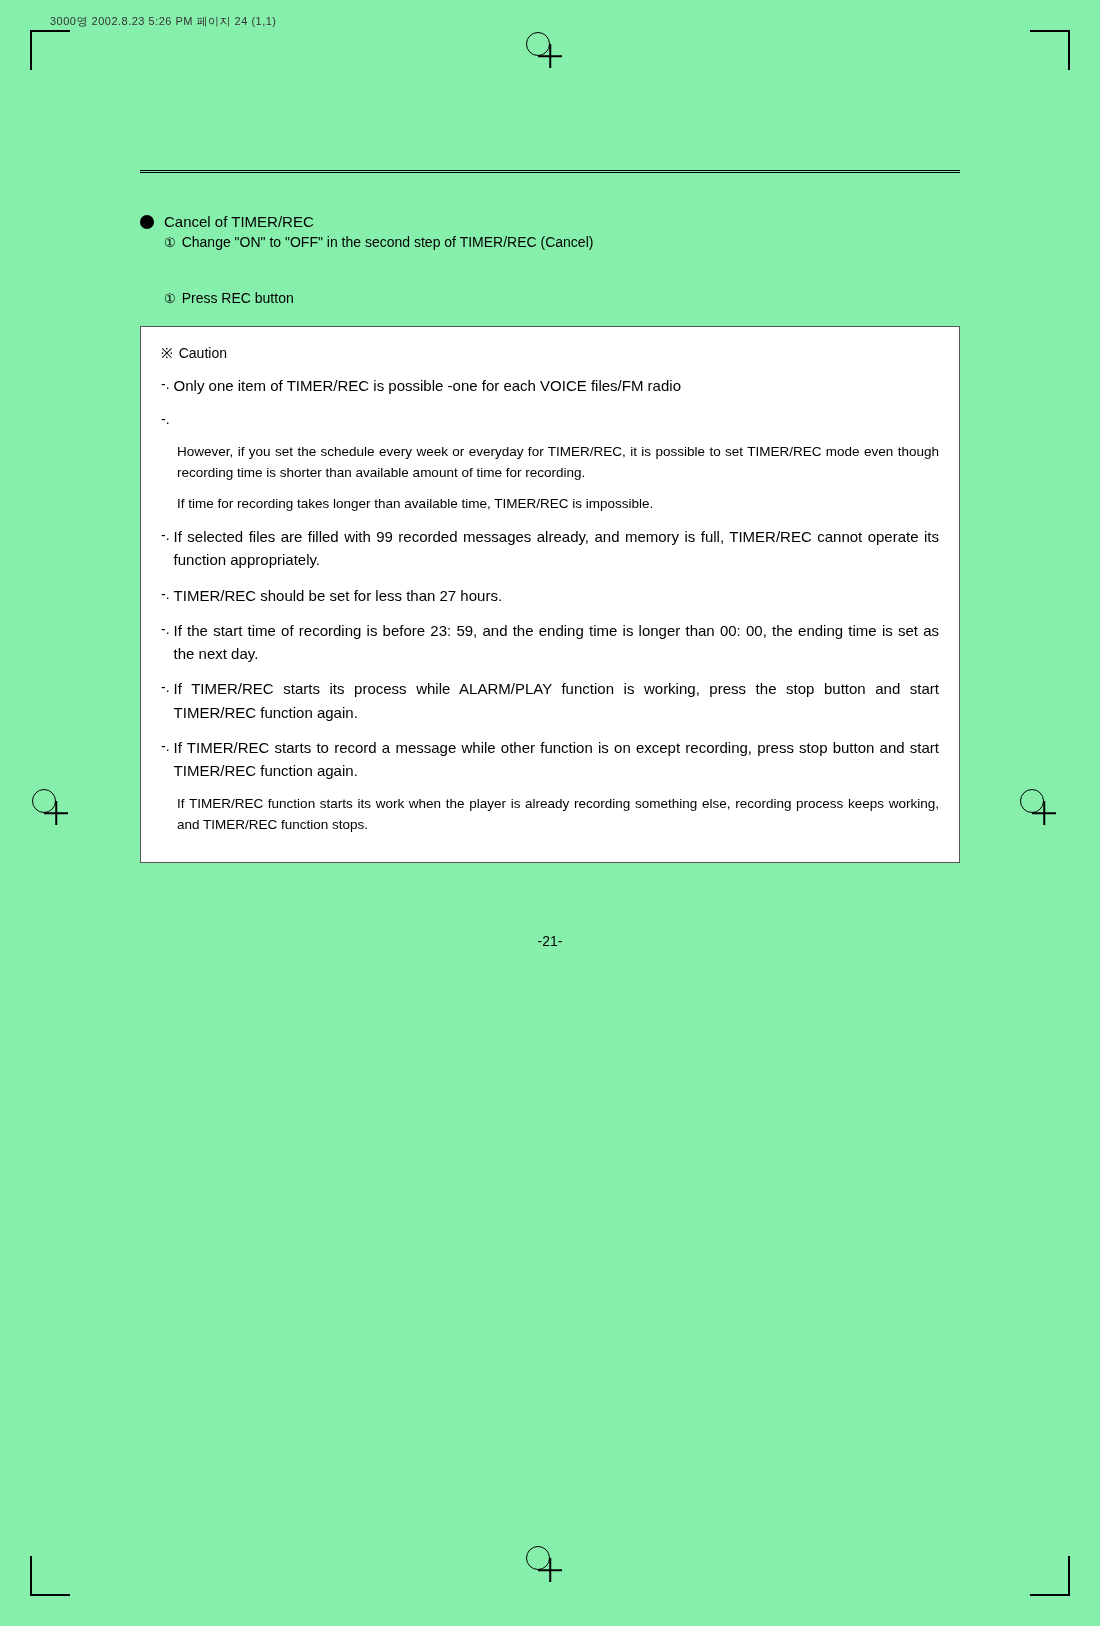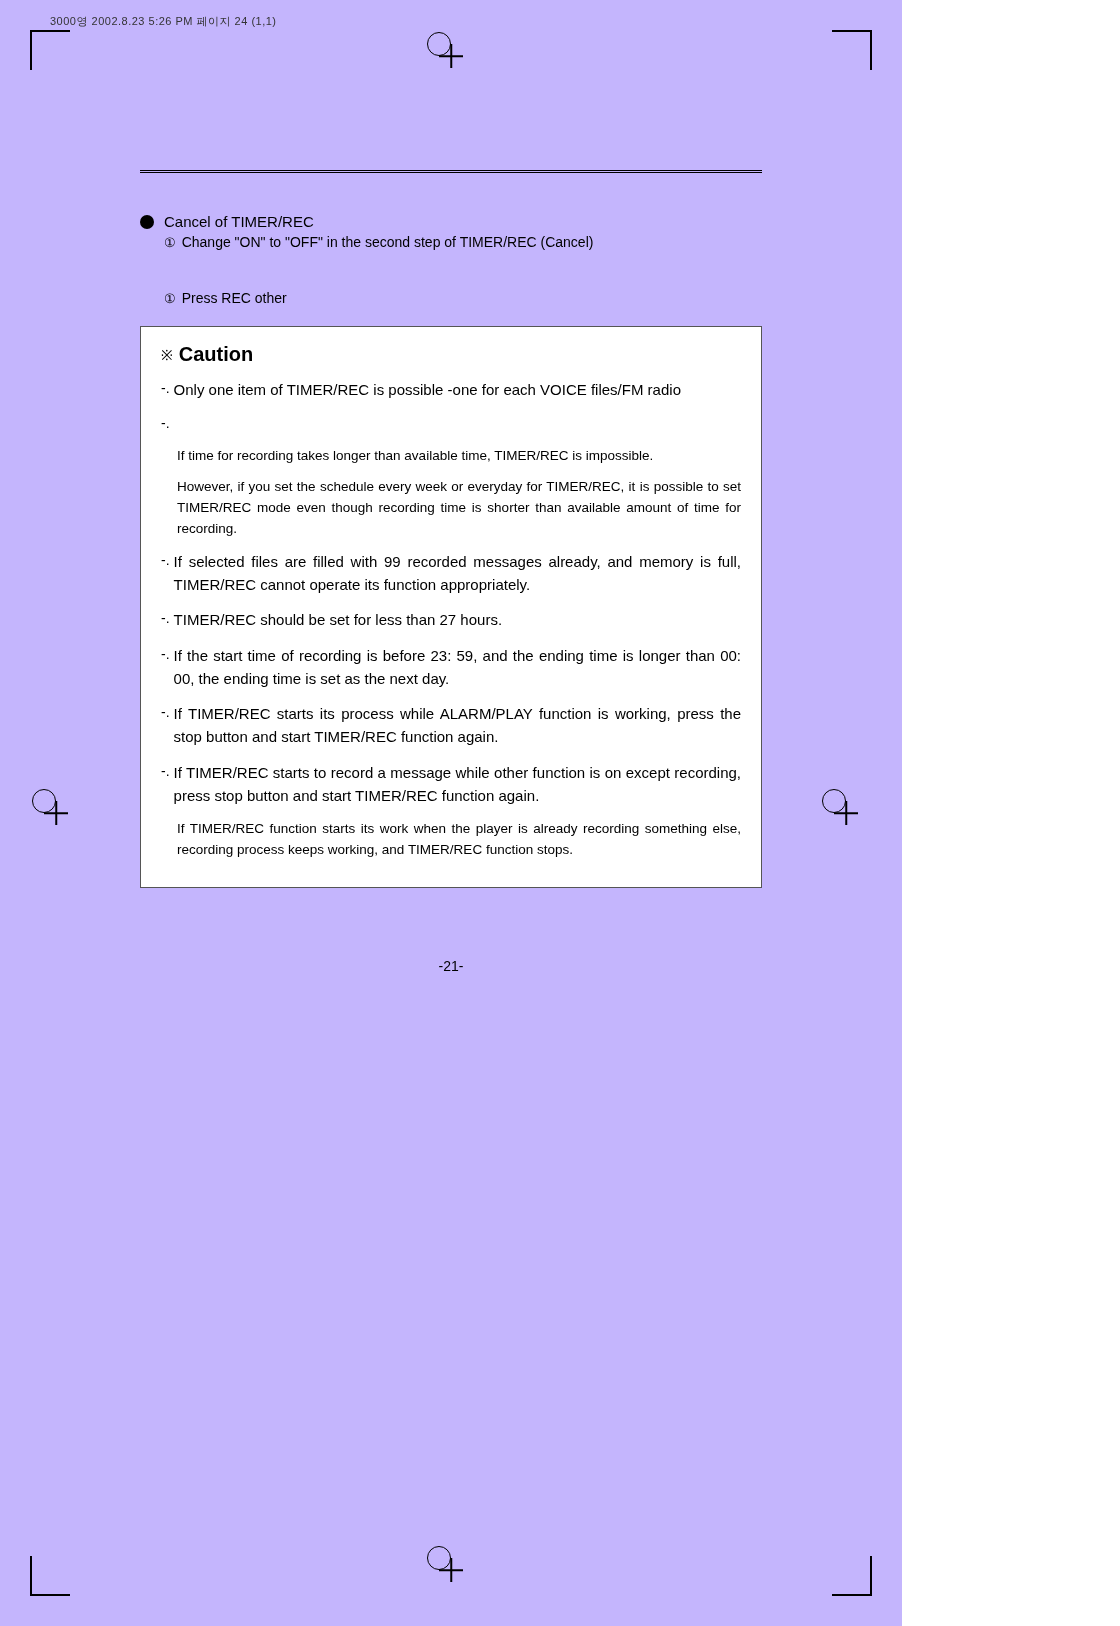--- a/index.html
+++ b/index.html
@@ -12,23 +12,23 @@
       background: #fff;
       font-family: Arial, sans-serif;
       font-size: 14px;
       color: #000;
       width: 1120px;
       min-height: 1626px;
       position: relative;
     }
 
     .page-container {
-      width: 902px;
+      width: 1100px;
       min-height: 1626px;
-      background: #c4b5fd;
+      background: #86efac;
       position: relative;
       padding: 60px 140px 64px 140px;
     }
 
     
     .corner-mark {
       position: absolute;
       width: 40px;
       height: 40px;
     }
@@ -177,22 +177,22 @@
       align-items: center;
       margin-bottom: 12px;
     }
 
     .caution-symbol {
       font-size: 14px;
       margin-right: 6px;
     }
 
     .caution-title {
-      font-size: 20px;
-      font-weight: bold;
+      font-size: 14px;
+      font-weight: normal;
     }
 
     .caution-item {
       display: flex;
       margin-bottom: 12px;
       align-items: flex-start;
     }
 
     .caution-dash {
       flex-shrink: 0;
@@ -261,43 +261,43 @@
       </div>
       <div class="bullet-sub">
         <span class="circle-number">①</span>
         <span class="bullet-sub-text">Change "ON" to "OFF" in the second step of TIMER/REC (Cancel)</span>
       </div>
     </div>
 
     <div class="bullet-section">
       <div class="bullet-sub">
         <span class="circle-number">①</span>
-        <span class="bullet-sub-text">Press REC other</span>
+        <span class="bullet-sub-text">Press REC button</span>
       </div>
     </div>
 
     <div class="caution-box">
       <div class="caution-header">
         <span class="caution-symbol">※</span>
         <span class="caution-title">Caution</span>
       </div>
 
       <div class="caution-item">
         <span class="caution-dash">-.</span>
         <span class="caution-text">Only one item of TIMER/REC is possible -one for each VOICE files/FM radio</span>
       </div>
 
       <div class="caution-item">
         <span class="caution-dash">-.</span>
       </div>
       <div class="caution-sub-paragraph">
+        However, if you set the schedule every week or everyday for TIMER/REC, it is possible to set TIMER/REC mode even though recording time is shorter than available amount of time for recording.
+      </div>
+      <div class="caution-sub-paragraph">
         If time for recording takes longer than available time, TIMER/REC is impossible.
-      </div>
-      <div class="caution-sub-paragraph">
-        However, if you set the schedule every week or everyday for TIMER/REC, it is possible to set TIMER/REC mode even though recording time is shorter than available amount of time for recording.
       </div>
 
       <div class="caution-item">
         <span class="caution-dash">-.</span>
         <span class="caution-text">If selected files are filled with 99 recorded messages already, and memory is full, TIMER/REC cannot operate its function appropriately.</span>
       </div>
 
       <div class="caution-item">
         <span class="caution-dash">-.</span>
         <span class="caution-text">TIMER/REC should be set for less than 27 hours.</span>

